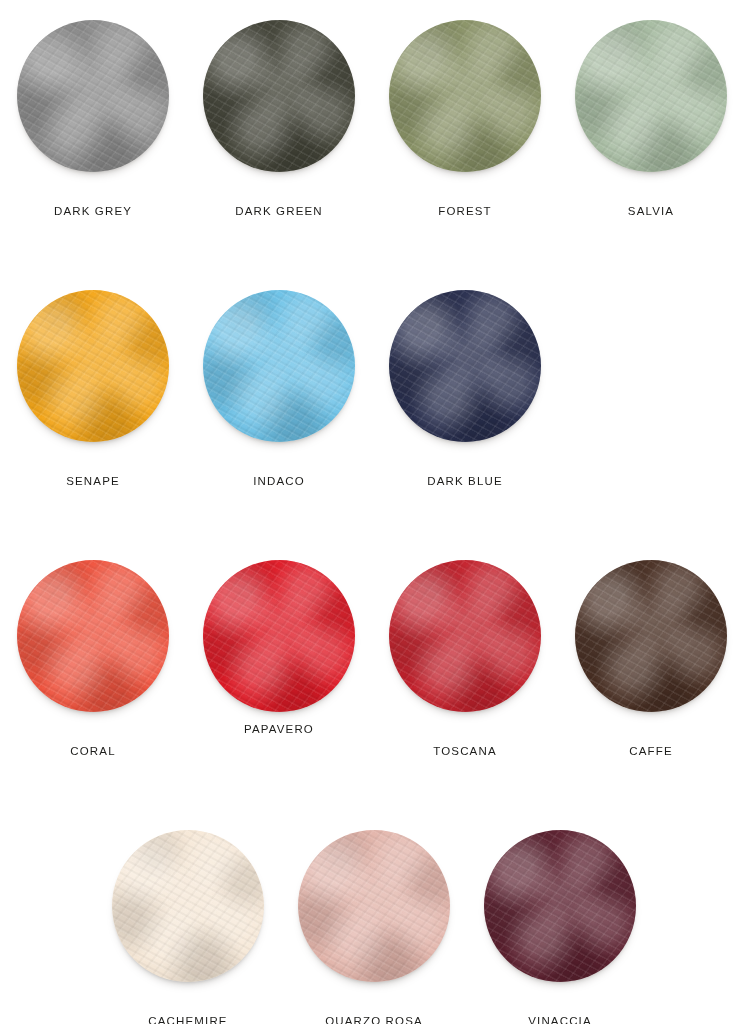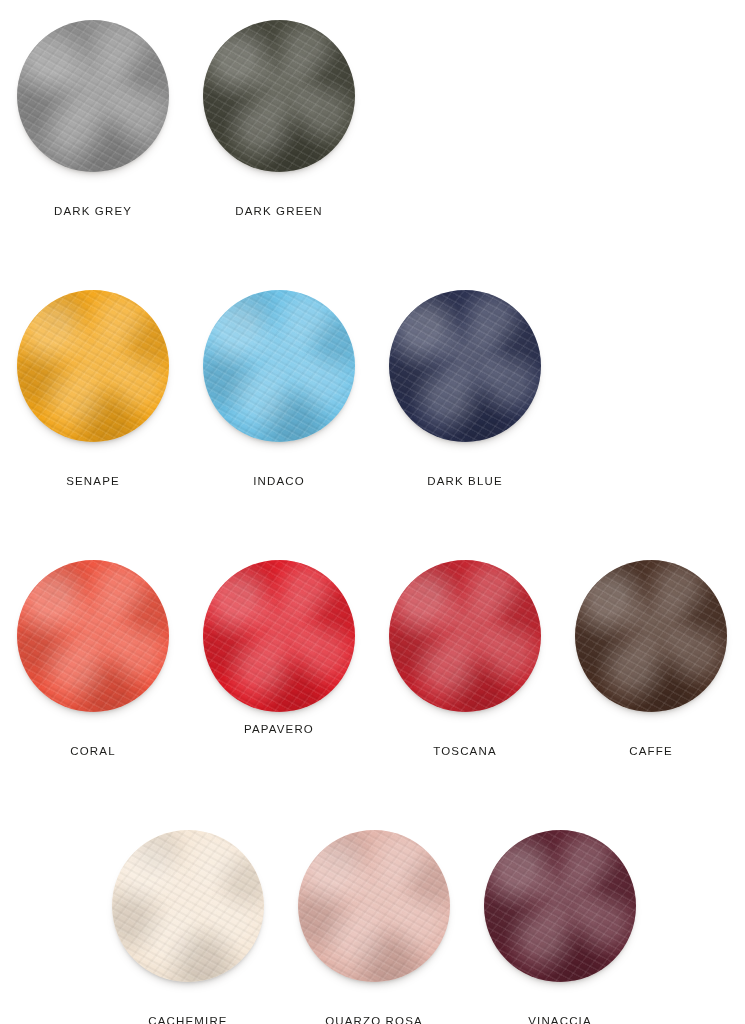--- a/index.html
+++ b/index.html
@@ -132,20 +132,32 @@
         <div class="swatch-disc" style="background-color: rgb(142, 142, 142);"></div>
       </div>
       <div class="swatch-label" style="color: rgb(29, 29, 27);">DARK GREY</div>
     </div>
     <div class="swatch-cell">
       <div class="swatch-disc-wrap">
         <div class="swatch-disc" style="background-color: rgb(69, 70, 58);"></div>
       </div>
       <div class="swatch-label" style="color: rgb(29, 29, 27); text-align: center;">DARK GREEN</div>
     </div>
+    <div class="swatch-cell">
+      <div class="swatch-disc-wrap">
+        <div class="swatch-disc" style="background-color: rgb(139, 148, 104);"></div>
+      </div>
+      <div class="swatch-label" style="color: rgb(29, 29, 27);">FOREST</div>
+    </div>
+    <div class="swatch-cell">
+      <div class="swatch-disc-wrap">
+        <div class="swatch-disc" style="background-color: rgb(168, 189, 163);"></div>
+      </div>
+      <div class="swatch-label" style="color: rgb(29, 29, 27);">SALVIA</div>
+    </div>
   </div>
 
   <div class="swatch-row">
     <div class="swatch-cell">
       <div class="swatch-disc-wrap">
         <div class="swatch-disc" style="background-color: rgb(245, 168, 28);"></div>
       </div>
       <div class="swatch-label" style="color: rgb(29, 29, 27);">SENAPE</div>
     </div>
     <div class="swatch-cell">

